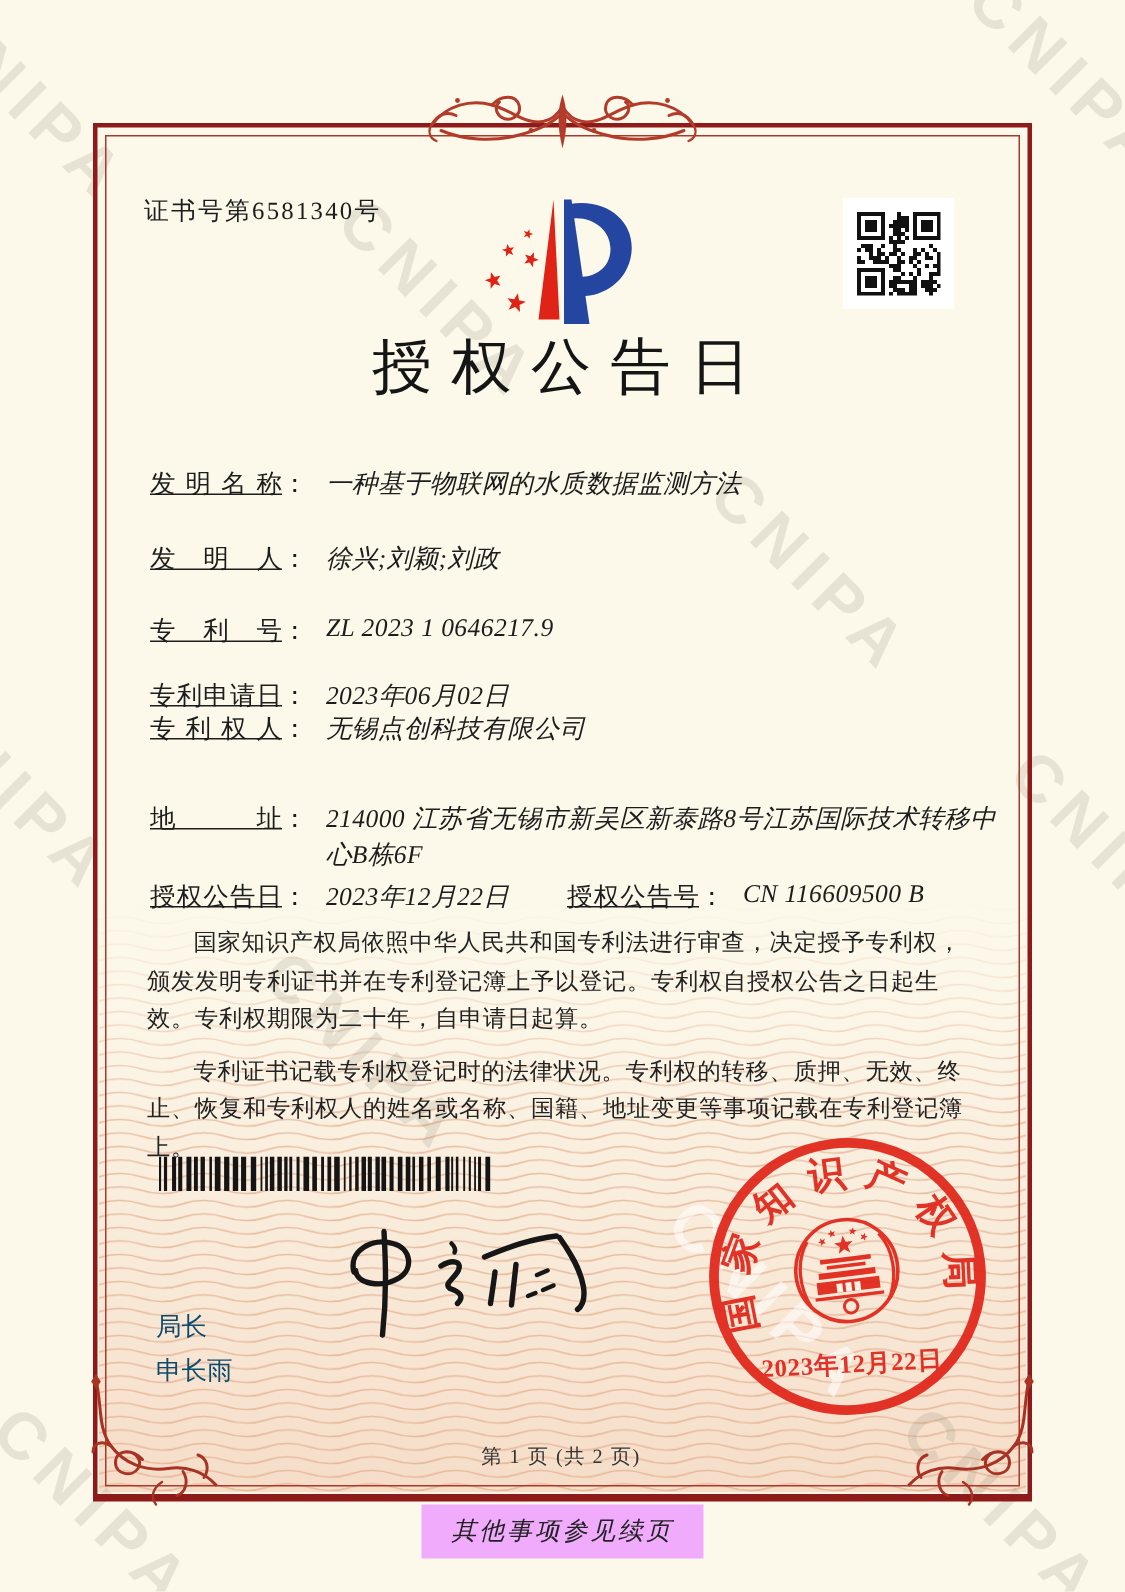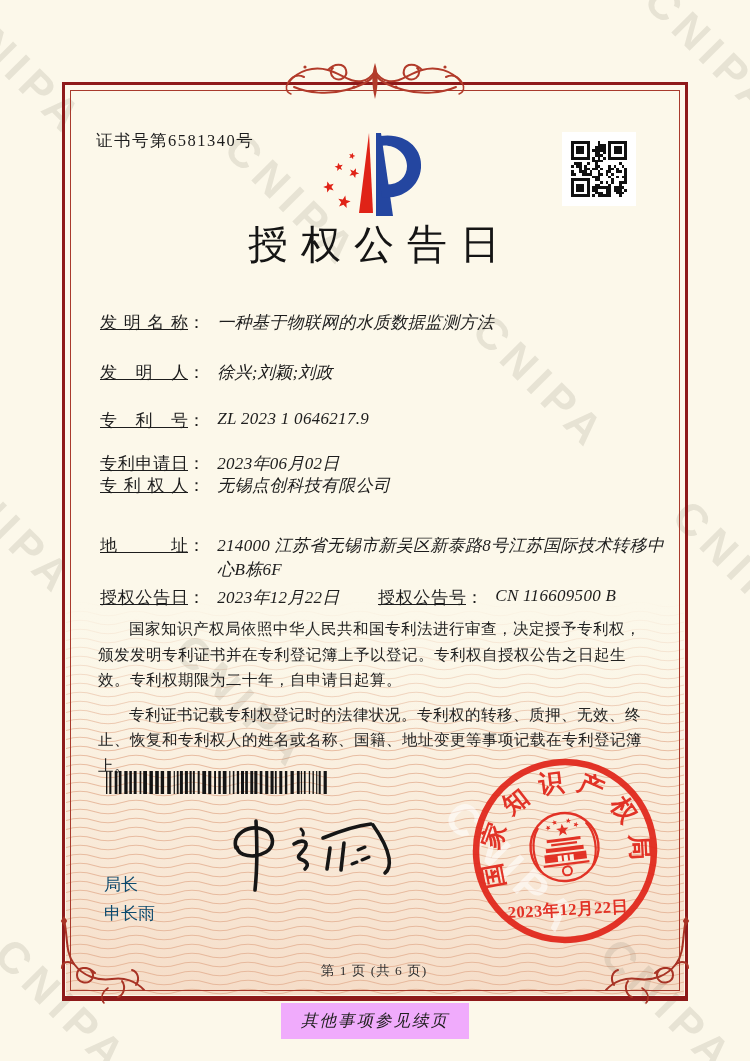--- a/index.html
+++ b/index.html
@@ -425,17 +425,17 @@
             <rect x="4" y="8" width="4" height="6"></rect>
           </g>
           <path d="M-26,22 C-33,8 -33,-10 -24,-22" fill="none" stroke="#e02418" stroke-width="2.2"></path>
           <path d="M26,22 C33,8 33,-10 24,-22" fill="none" stroke="#e02418" stroke-width="2.2"></path>
           <circle cx="0" cy="24" r="4.5" fill="none" stroke="#e02418" stroke-width="2"></circle>
         </g>
         <text y="64" transform="rotate(4)" text-anchor="middle" font-size="16.5" font-weight="bold" fill="#e02418" letter-spacing=".5" font-family="'Liberation Serif','DejaVu Serif',serif">2023年12月22日</text>
       </g>
     </svg>
 
-    <div class="page-info">第 1 页 (共 6 页)</div>
+    <div class="page-info">第 1 页 (共 2 页)</div>
     <div class="footer-note">其他事项参见续页</div>
 
   </div>
 </div>
 
 </body></html>

